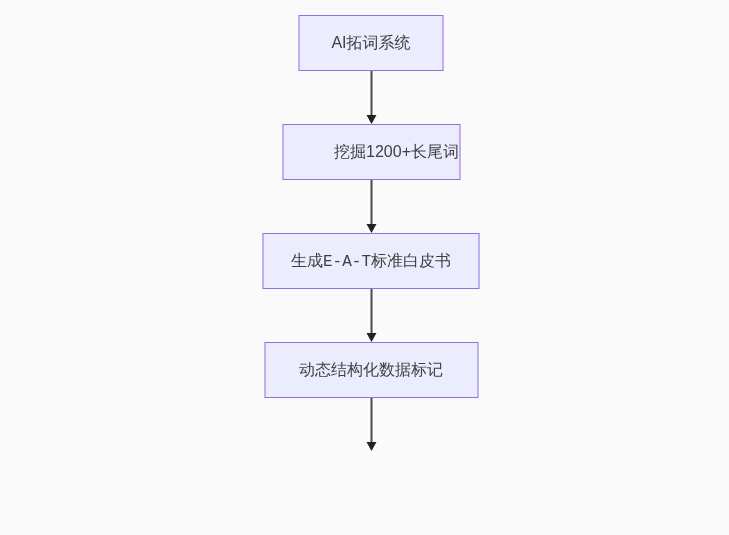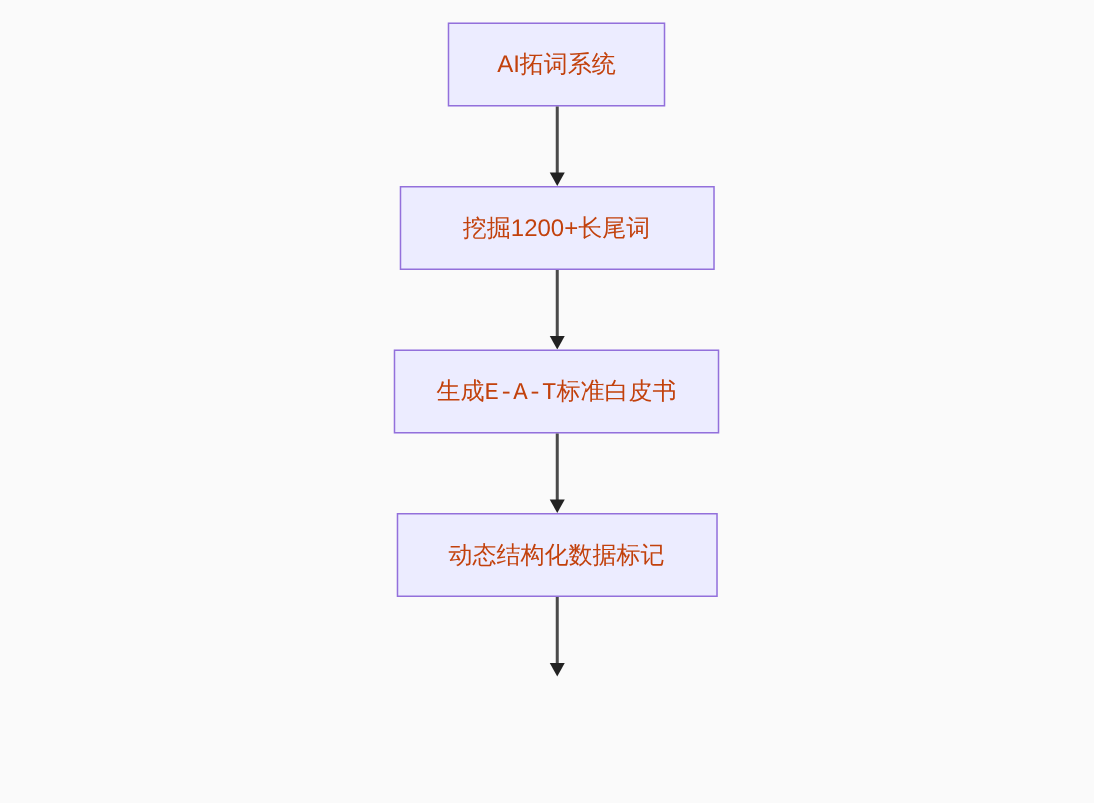--- a/index.html
+++ b/index.html
@@ -25,26 +25,26 @@
   }
   .node {
     box-sizing: border-box;
     height: 56px;
     background: #ececff;
     border: 1px solid #9370db;
     display: flex;
     align-items: center;
     justify-content: center;
     font-size: 16px;
-    color: #c2410c;
+    color: #404040;
     white-space: nowrap;
     text-align: center;
   }
   .node.n1 { width: 145px; }
-  .node.n2 { width: 210px; }
+  .node.n2 { width: 178px; justify-content: flex-end; }
   .node.n3 { width: 217px; font-family: Liberation Mono, monospace; }
   .node.n4 { width: 214px; }
   .node.n5 { width: 234px; }
   .connector {
     height: 53px;
     display: flex;
     flex-direction: column;
     align-items: center;
   }
   .connector .arrow-line {

